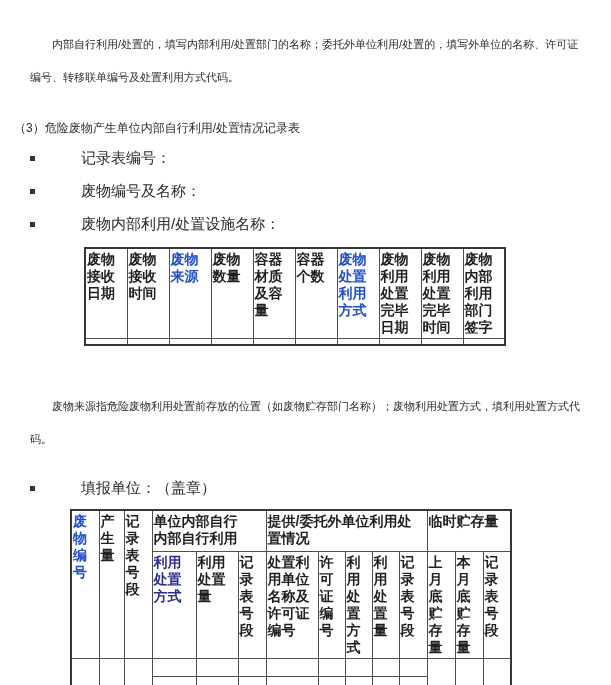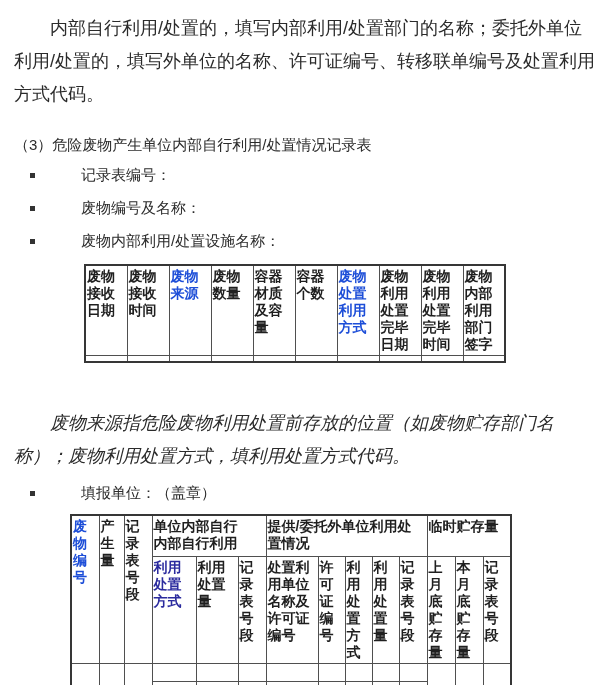--- a/index.html
+++ b/index.html
@@ -8,32 +8,32 @@
   }
   body {
     width: 611px; height: 685px;
     overflow: hidden;
     font-family: "Liberation Sans", sans-serif;
     color: #2b2b2b;
   }
   .doc { padding: 12px 14px 0 14px; }
 
   .para {
-    font-size: 18px;
+    font-size: 11px;
     line-height: 33px;
     text-indent: 2em;
-    margin: 0;
+    margin: 16px;
   }
   .heading {
-    font-size: 15px;
+    font-size: 12px;
     line-height: 20px;
   }
   .heading-3 { margin-top: 24px; }
   .heading-4 { margin-top: 12px; }
-  .note-para { margin-top: 44px; font-style: italic; }
+  .note-para { margin-top: 44px; }
 
   .bullets { margin-top: 4px; }
   .bullet-row {
     display: flex;
     align-items: center;
     height: 33px;
     padding-left: 16px;
     gap: 36px;
   }
   .bullet-marker {

